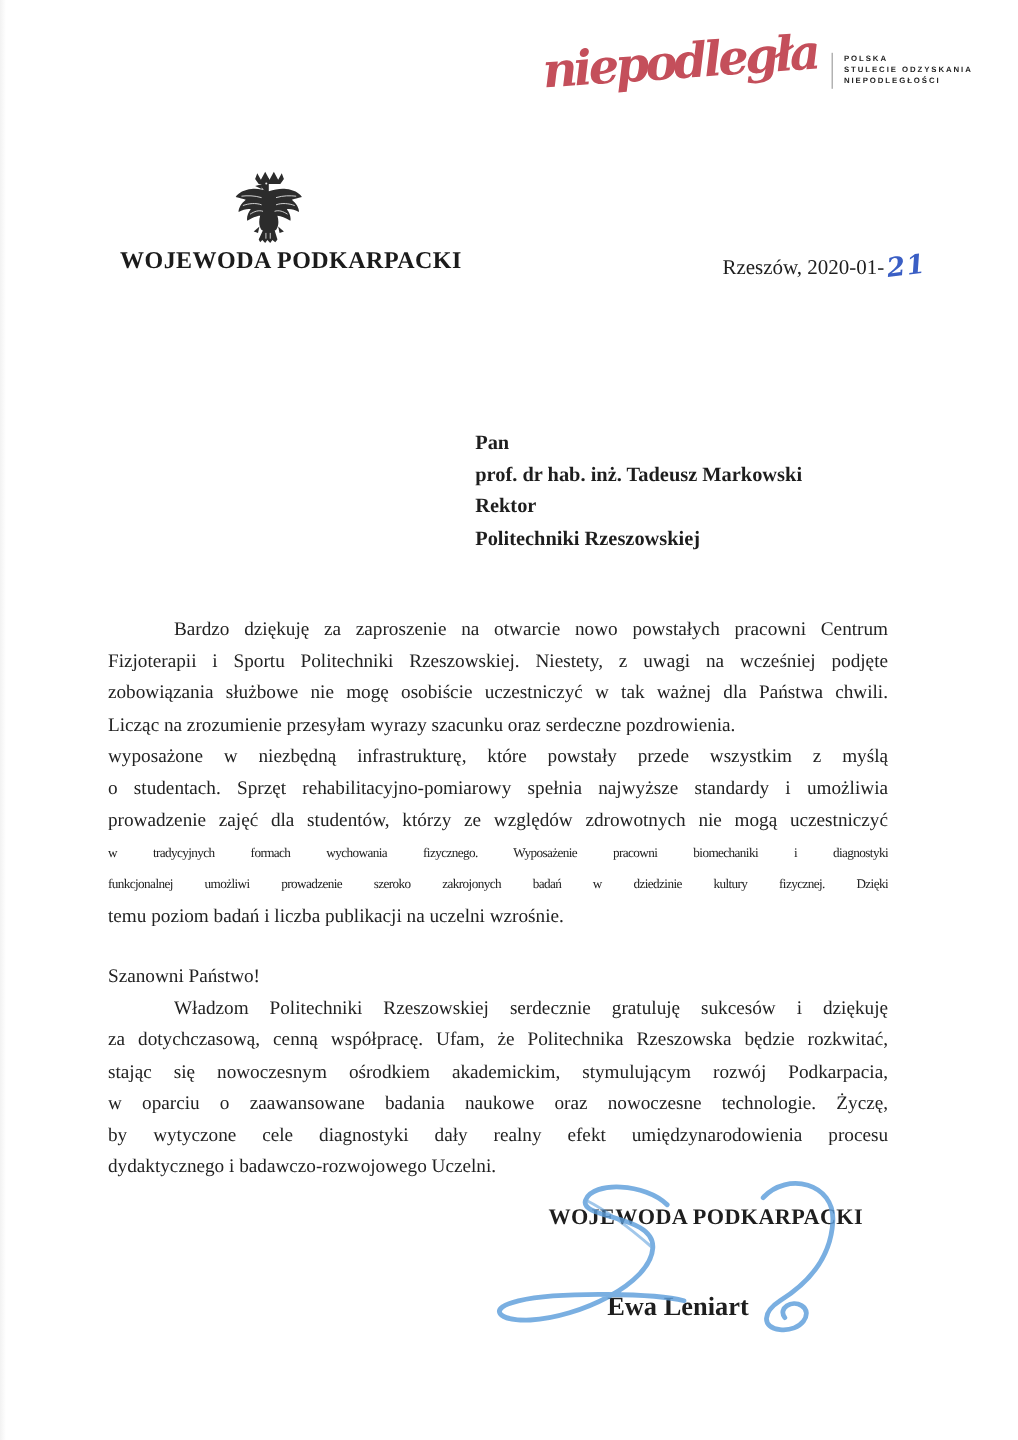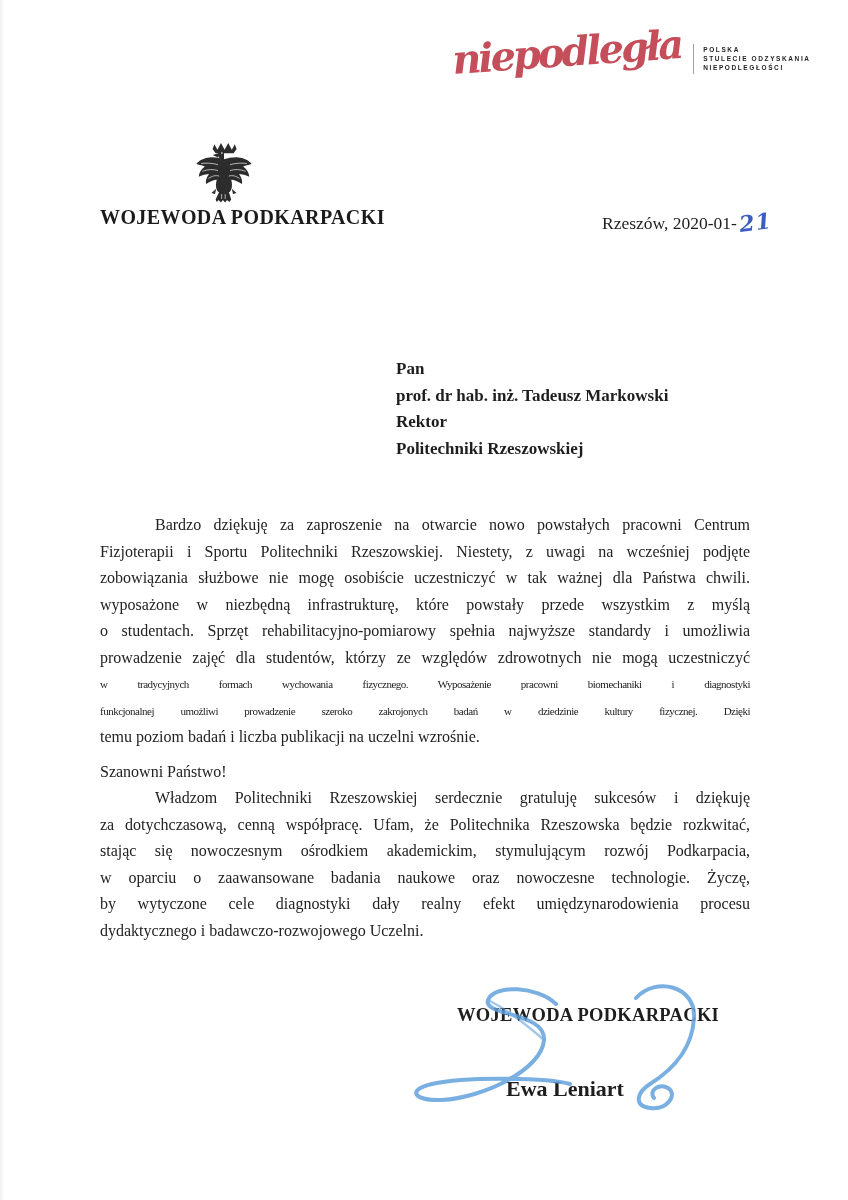--- a/index.html
+++ b/index.html
@@ -32,26 +32,26 @@
   .dateline{position:absolute;left:602px;top:208px;font-size:17.5px;white-space:nowrap;}
   .handwritten-day{
     display:inline-block;font-family:"DejaVu Serif",serif;font-style:italic;font-weight:bold;
     font-size:22px;letter-spacing:1px;transform:rotate(-7deg) translateY(1px);margin-left:2px;
   }
 
   
   .recipient{position:absolute;left:396px;top:356px;font-size:17px;font-weight:bold;line-height:26.5px;}
 
   
-  .letter-body{position:absolute;left:100px;top:512px;width:650px;font-size:16px;color:#222;}
+  .letter-body{position:absolute;left:90px;top:512px;width:650px;font-size:16px;color:#222;}
   .line{height:26.5px;line-height:26.5px;text-align:justify;text-align-last:justify;overflow:hidden;white-space:normal;}
   .line.last{text-align-last:left;}
   .line.indent{text-indent:55px;}
   .line.cond{font-size:11px;letter-spacing:-0.5px;}
-  .salutation{height:26.5px;line-height:26.5px;margin-top:8px;}
+  .salutation{height:26.5px;line-height:26.5px;margin-top:24px;}
 
   
   .closing-office{position:absolute;left:457px;top:1005px;font-size:18.5px;font-weight:bold;letter-spacing:0.3px;white-space:nowrap;}
   .closing-name{position:absolute;left:506px;top:1076px;font-size:22px;font-weight:bold;white-space:nowrap;}
   .signature-svg{position:absolute;left:398px;top:982px;opacity:0.82;}
 </style>
 </head>
 <body>
 
 <div class="page">
@@ -103,20 +103,21 @@
       <div>Pan</div>
       <div>prof. dr hab. inż. Tadeusz Markowski</div>
       <div>Rektor</div>
       <div>Politechniki Rzeszowskiej</div>
     </div>
 
   <div class="letter-body">
       <div class="line indent">Bardzo dziękuję za zaproszenie na otwarcie nowo powstałych pracowni Centrum</div>
       <div class="line">Fizjoterapii i Sportu Politechniki Rzeszowskiej. Niestety, z uwagi na wcześniej podjęte</div>
       <div class="line">zobowiązania służbowe nie mogę osobiście uczestniczyć w tak ważnej dla Państwa chwili.</div>
+      <div class="line last">Licząc na zrozumienie przesyłam wyrazy szacunku oraz serdeczne pozdrowienia.</div>
       <div class="line">wyposażone w niezbędną infrastrukturę, które powstały przede wszystkim z myślą</div>
       <div class="line">o studentach. Sprzęt rehabilitacyjno-pomiarowy spełnia najwyższe standardy i umożliwia</div>
       <div class="line">prowadzenie zajęć dla studentów, którzy ze względów zdrowotnych nie mogą uczestniczyć</div>
       <div class="line cond">w tradycyjnych formach wychowania fizycznego. Wyposażenie pracowni biomechaniki i diagnostyki</div>
       <div class="line cond">funkcjonalnej umożliwi prowadzenie szeroko zakrojonych badań w dziedzinie kultury fizycznej. Dzięki</div>
       <div class="line last">temu poziom badań i liczba publikacji na uczelni wzrośnie.</div>
       <div class="salutation">Szanowni Państwo!</div>
       <div class="line indent">Władzom Politechniki Rzeszowskiej serdecznie gratuluję sukcesów i dziękuję</div>
       <div class="line">za dotychczasową, cenną współpracę. Ufam, że Politechnika Rzeszowska będzie rozkwitać,</div>
       <div class="line">stając się nowoczesnym ośrodkiem akademickim, stymulującym rozwój Podkarpacia,</div>

